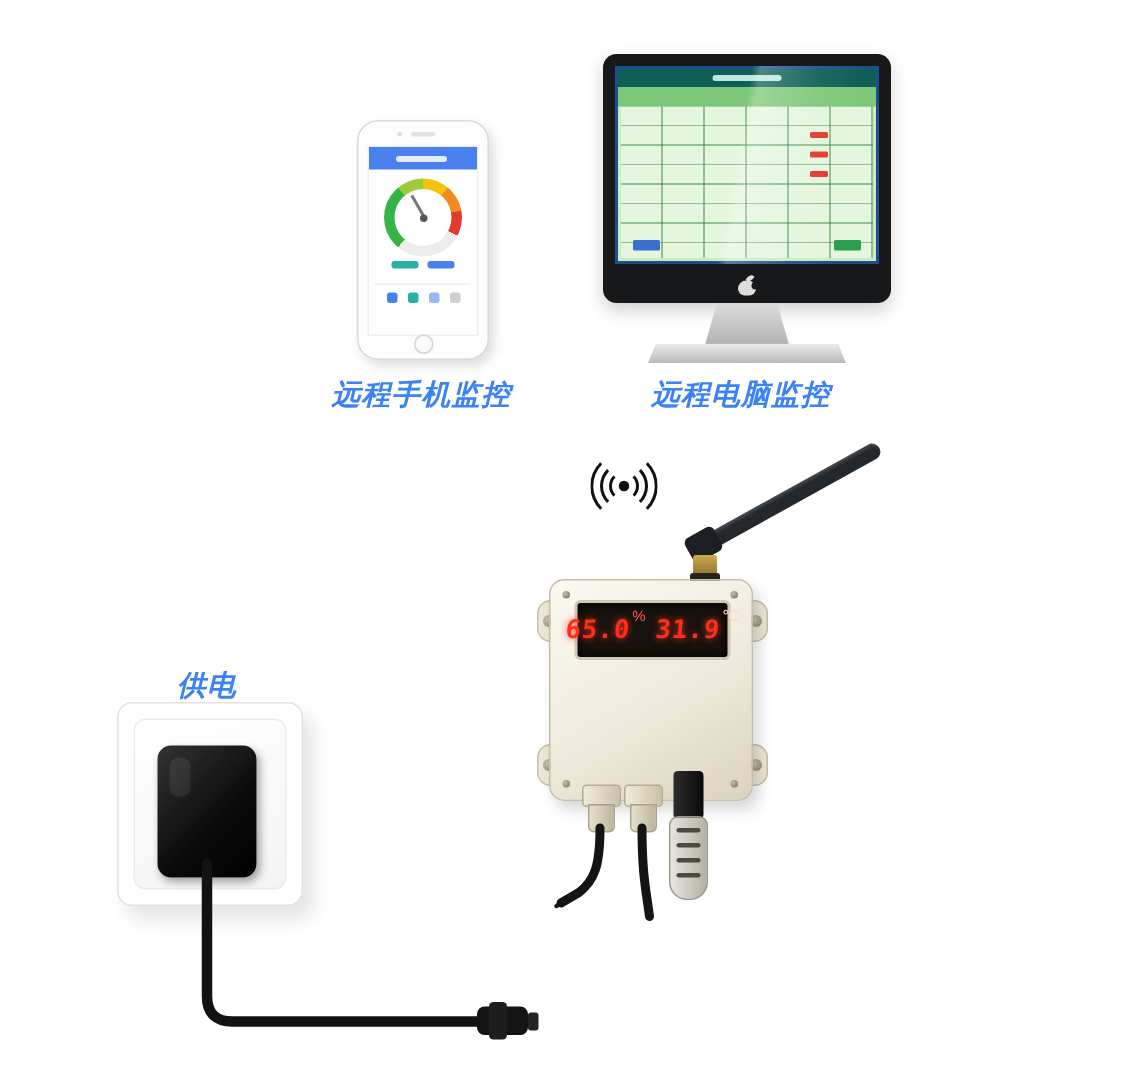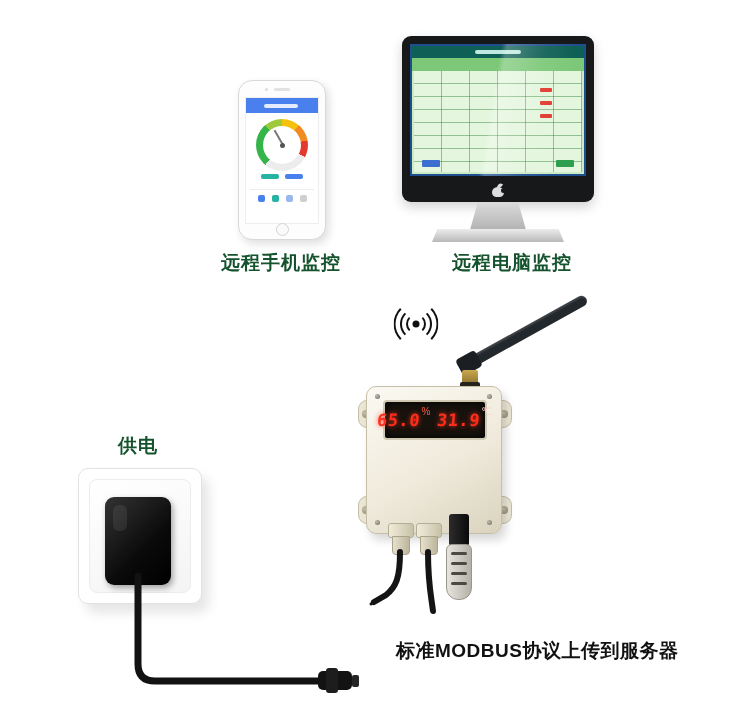--- a/index.html
+++ b/index.html
@@ -1,24 +1,24 @@
 <!DOCTYPE html>
 <html style="--led-digit: #ff2d1a; --led-bg: #17120d; --device-body: #efeadb; --antenna: #23282d; --phone-header-blue: #4a80ee; --table-green: #7cc878; --table-bg: #e4f6de; --screen-frame: #17181a; --cable-black: #121212;"><head>
 <meta charset="utf-8">
 <style>
   html,body{margin:0;padding:0;background:#fff;}
   .stage{position:relative;width:750px;height:714px;background:#fff;overflow:hidden;
          font-family:"Liberation Sans","DejaVu Sans",sans-serif;}
   .stage i, .stage b{display:block;position:absolute;}
 
   
-  .label{position:absolute;font-size:19px;font-weight:600;color:#14532d;text-align:center;letter-spacing:1px;}
+  .label{position:absolute;font-size:19px;font-weight:600;color:#3b82f6;text-align:center;letter-spacing:1px;font-style:italic;}
   .label-phone{left:214px;top:250px;width:134px;}
-  .label-pc{left:446px;top:250px;width:132px;}
-  .label-power{left:96px;top:433px;width:84px;}
+  .label-pc{left:428px;top:250px;width:132px;}
+  .label-power{left:96px;top:444px;width:84px;}
   .label-sensor{left:428px;top:606px;width:96px;font-size:18px;}
   .note{position:absolute;left:396px;top:638px;font-size:19px;font-weight:700;color:#111;letter-spacing:.5px;}
 
   
   .phone{position:absolute;left:238px;top:80px;width:86px;height:158px;background:#fdfdfd;
          border:1px solid #d9d9d9;border-radius:14px;box-shadow:3px 4px 8px rgba(0,0,0,.13);}
   .ph-ear{left:35px;top:7px;width:16px;height:3px;background:#e2e2e2;border-radius:2px;}
   .ph-cam{left:26px;top:7px;width:3px;height:3px;background:#dcdcdc;border-radius:50%;}
   .ph-screen{position:absolute;left:6px;top:16px;width:72px;height:125px;background:#fff;
              border:1px solid #eee;overflow:hidden;}
@@ -268,15 +268,14 @@
     <path d="M138 576 L138 664 Q138 681 155 681 L320 681" fill="none" stroke="#121212" stroke-width="7" stroke-linecap="round"></path>
     <rect x="318" y="671" width="34" height="19" rx="5" fill="#131313"></rect>
     <rect x="326" y="668" width="12" height="25" rx="3" fill="#1d1d1d"></rect>
     <rect x="352" y="675" width="7" height="12" rx="2" fill="#242424"></rect>
     <path d="M400 552 C400 578 396 587 386 595 L374 602" fill="none" stroke="#141414" stroke-width="6" stroke-linecap="round"></path>
     <path d="M380 598 L371 604" fill="none" stroke="#141414" stroke-width="3" stroke-linecap="round"></path>
     <path d="M428 552 C428 584 431 595 433 611" fill="none" stroke="#141414" stroke-width="6" stroke-linecap="round"></path>
   </svg>
 
   <div class="label label-power">供电</div>
-  <div class="note">标准MODBUS协议上传到服务器</div>
 
 </div>
 
 </body></html>

